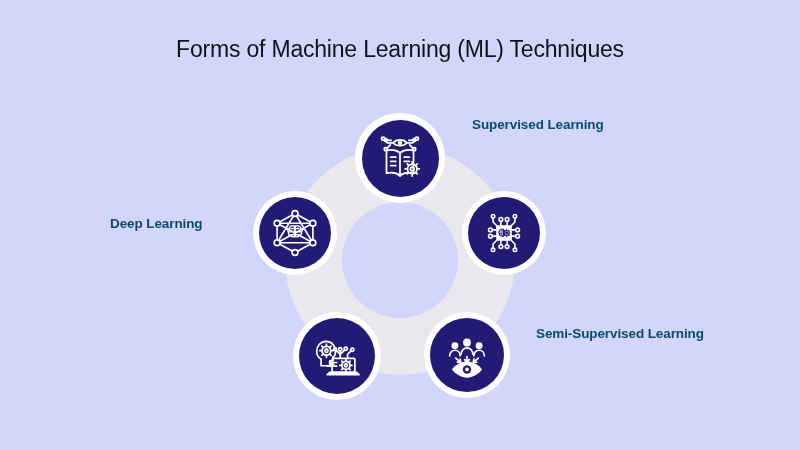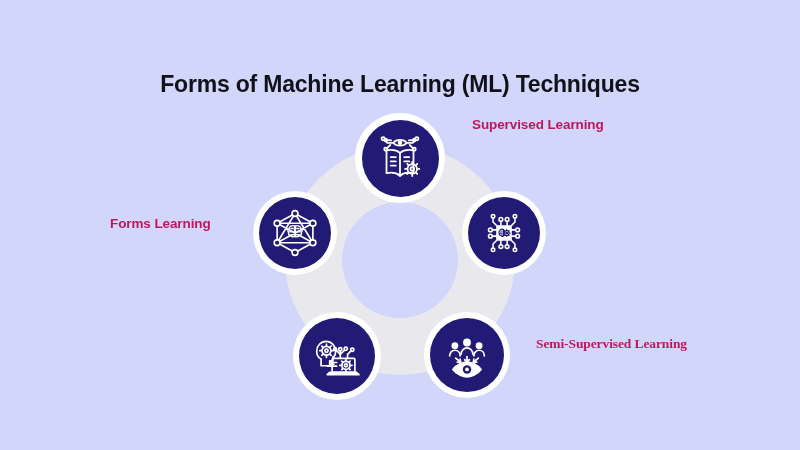--- a/index.html
+++ b/index.html
@@ -20,25 +20,24 @@
     height: 450px;
     background: #d2d6fb;
   }
   .title {
     position: absolute;
     top: 36px;
     left: 0;
     width: 800px;
     text-align: center;
     font-size: 23px;
-    font-weight: bold;
+    font-weight: normal;
     color: #111118;
     letter-spacing: -0.2px;
     white-space: nowrap;
-    margin-top: 35px;
   }
   
   .ring {
     position: absolute;
     left: 285px;
     top: 145px;
     width: 230px;
     height: 230px;
     border-radius: 50%;
     background: #e9e9ed;
@@ -81,27 +80,27 @@
   .node-bottomright .disc{ width: 74px; height: 74px; }
   .node-bottomleft      { left: 293px; top: 312px; width: 88px; height: 88px; }
   .node-bottomleft .disc{ width: 76px; height: 76px; }
   .node-left      { left: 253px; top: 191px; width: 84px;  height: 84px;  }
   .node-left .disc{ width: 72px; height: 72px; }
 
   .label {
     position: absolute;
     font-size: 13.5px;
     font-weight: bold;
-    color: #be185d;
+    color: #0c4a6e;
     white-space: nowrap;
     letter-spacing: -0.1px;
   }
   .label-supervised        { left: 472px; top: 117px; }
   .label-unsupervised      { left: 576px; top: 214px; }
-  .label-semisupervised    { left: 536px; top: 336px; font-family: Liberation Serif, serif; }
+  .label-semisupervised    { left: 536px; top: 326px; }
   .label-reinforcement     { left: 72px;  top: 326px; }
   .label-deep              { left: 110px; top: 216px; }
 </style>
 </head>
 <body>
 
 <div id="infographic">
 
   <div class="title">Forms of Machine Learning (ML) Techniques</div>
 
@@ -285,15 +284,15 @@
           <circle cx="32" cy="8" r="3.6" fill="#221b76"></circle>
           <circle cx="54" cy="20" r="3.6" fill="#221b76"></circle>
           <circle cx="54" cy="44" r="3.6" fill="#221b76"></circle>
           <circle cx="32" cy="56" r="3.6" fill="#221b76"></circle>
           <circle cx="10" cy="44" r="3.6" fill="#221b76"></circle>
           <circle cx="10" cy="20" r="3.6" fill="#221b76"></circle>
         </svg>
       </span>
     </div>
   </div>
-  <div class="label label-deep">Forms Learning</div>
+  <div class="label label-deep">Deep Learning</div>
 
 </div>
 
 </body></html>

